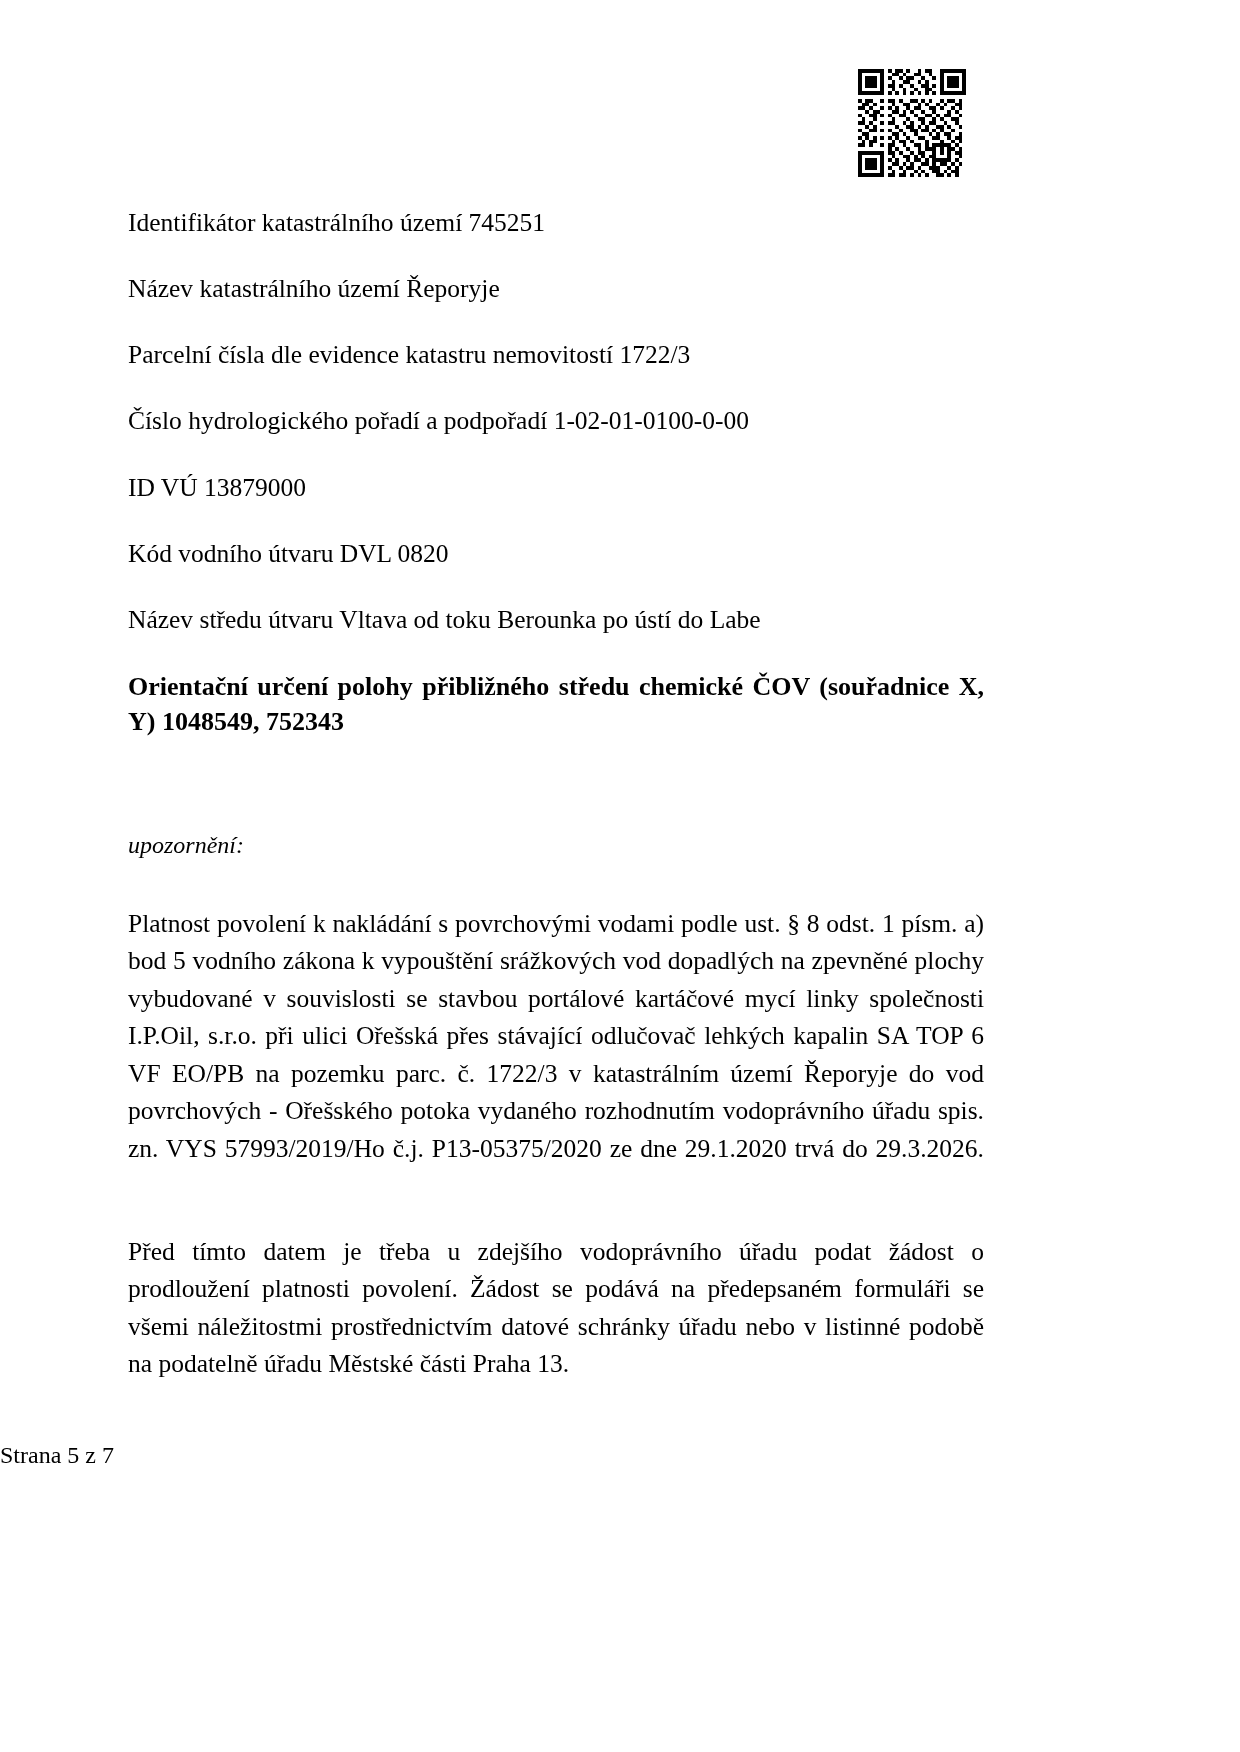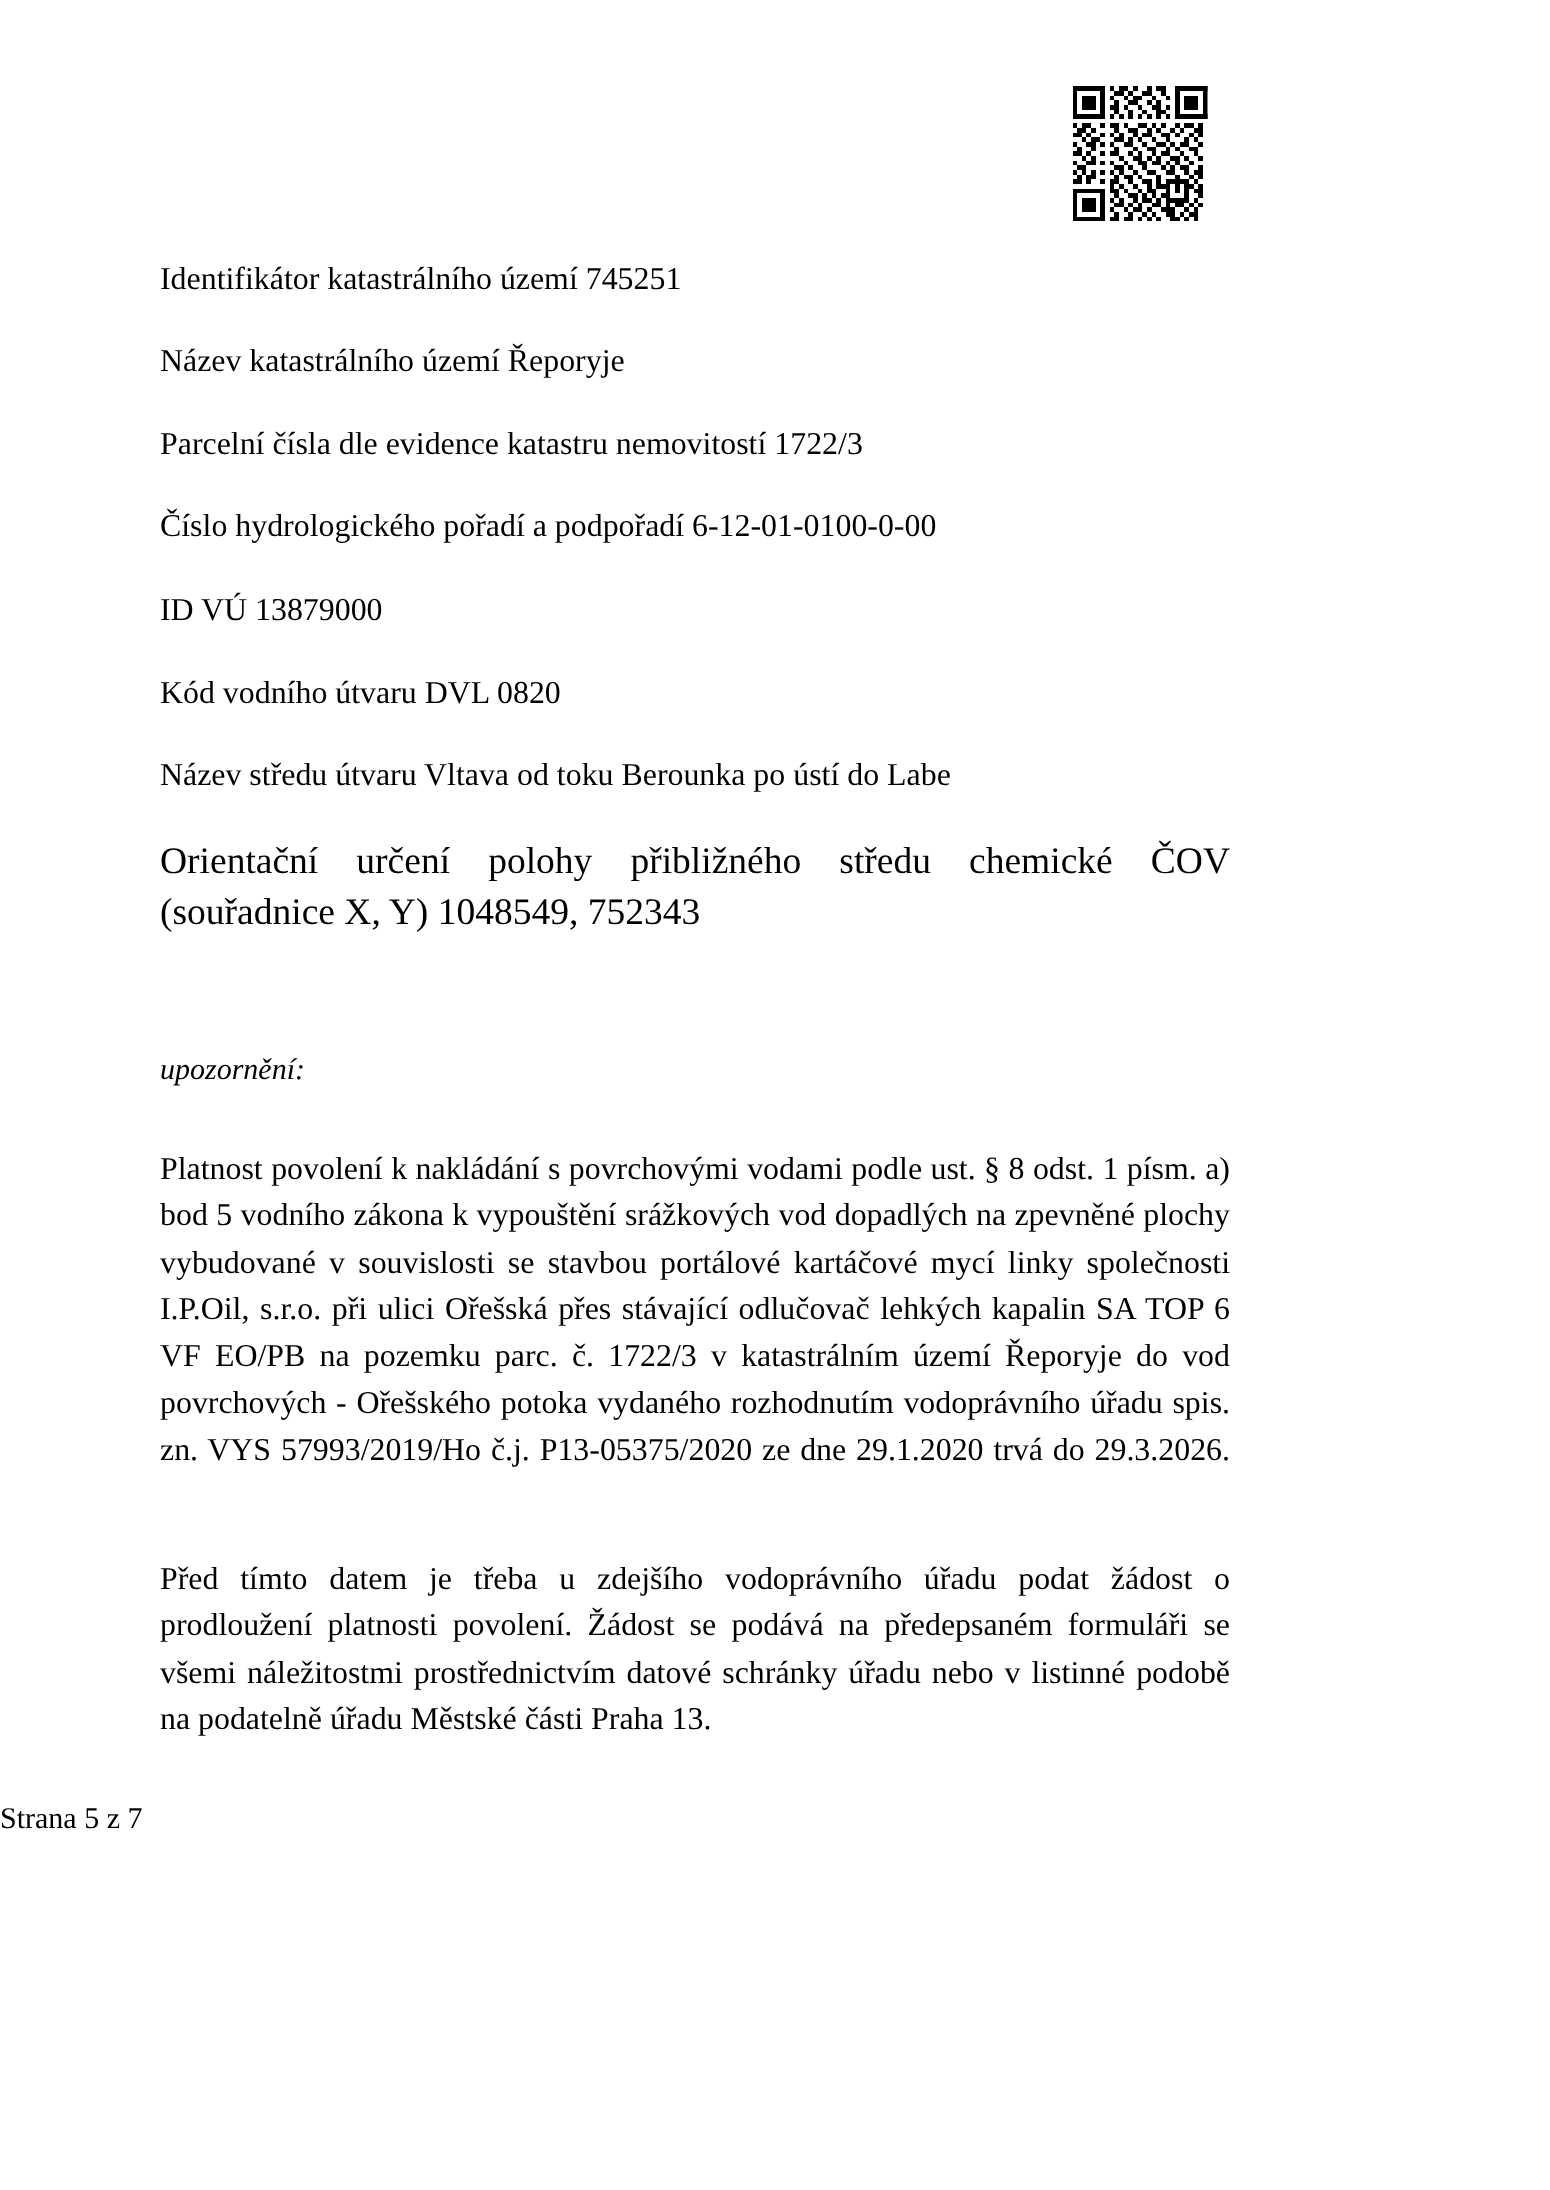--- a/index.html
+++ b/index.html
@@ -42,25 +42,26 @@
 
   .field-line {
     font-size: 25.5px;
     line-height: 1.30;
     margin: 0 0 33px 0;
     text-align: left;
     white-space: normal;
   }
 
   .field-para {
-    font-size: 30px;
+    font-size: 26px;
     line-height: 1.36;
     margin: 16px 0 28px 0;
     text-align: justify;
     text-justify: inter-word;
+    font-weight: bold;
   }
   .field-para.justify-all {
     text-align: justify;
   }
   .field-para.justify-all::after {
     content: "";
     display: inline-block;
     width: 100%;
   }
 
@@ -352,21 +353,21 @@
   </div>
 
   <div class="content">
 
     <p class="field-line">Identifikátor katastrálního území 745251</p>
 
     <p class="field-line">Název katastrálního území Řeporyje</p>
 
     <p class="field-line">Parcelní čísla dle evidence katastru nemovitostí 1722/3</p>
 
-    <p class="field-line">Číslo hydrologického pořadí a podpořadí 6-12-01-0100-0-00</p>
+    <p class="field-line">Číslo hydrologického pořadí a podpořadí 1-02-01-0100-0-00</p>
 
     <p class="field-line">ID VÚ 13879000</p>
 
     <p class="field-line">Kód vodního útvaru DVL 0820</p>
 
     <p class="field-line">Název středu útvaru Vltava od toku Berounka po ústí do Labe</p>
 
     <p class="field-para">Orientační určení polohy přibližného středu chemické ČOV (souřadnice X, Y) 1048549, 752343</p>
 
 

